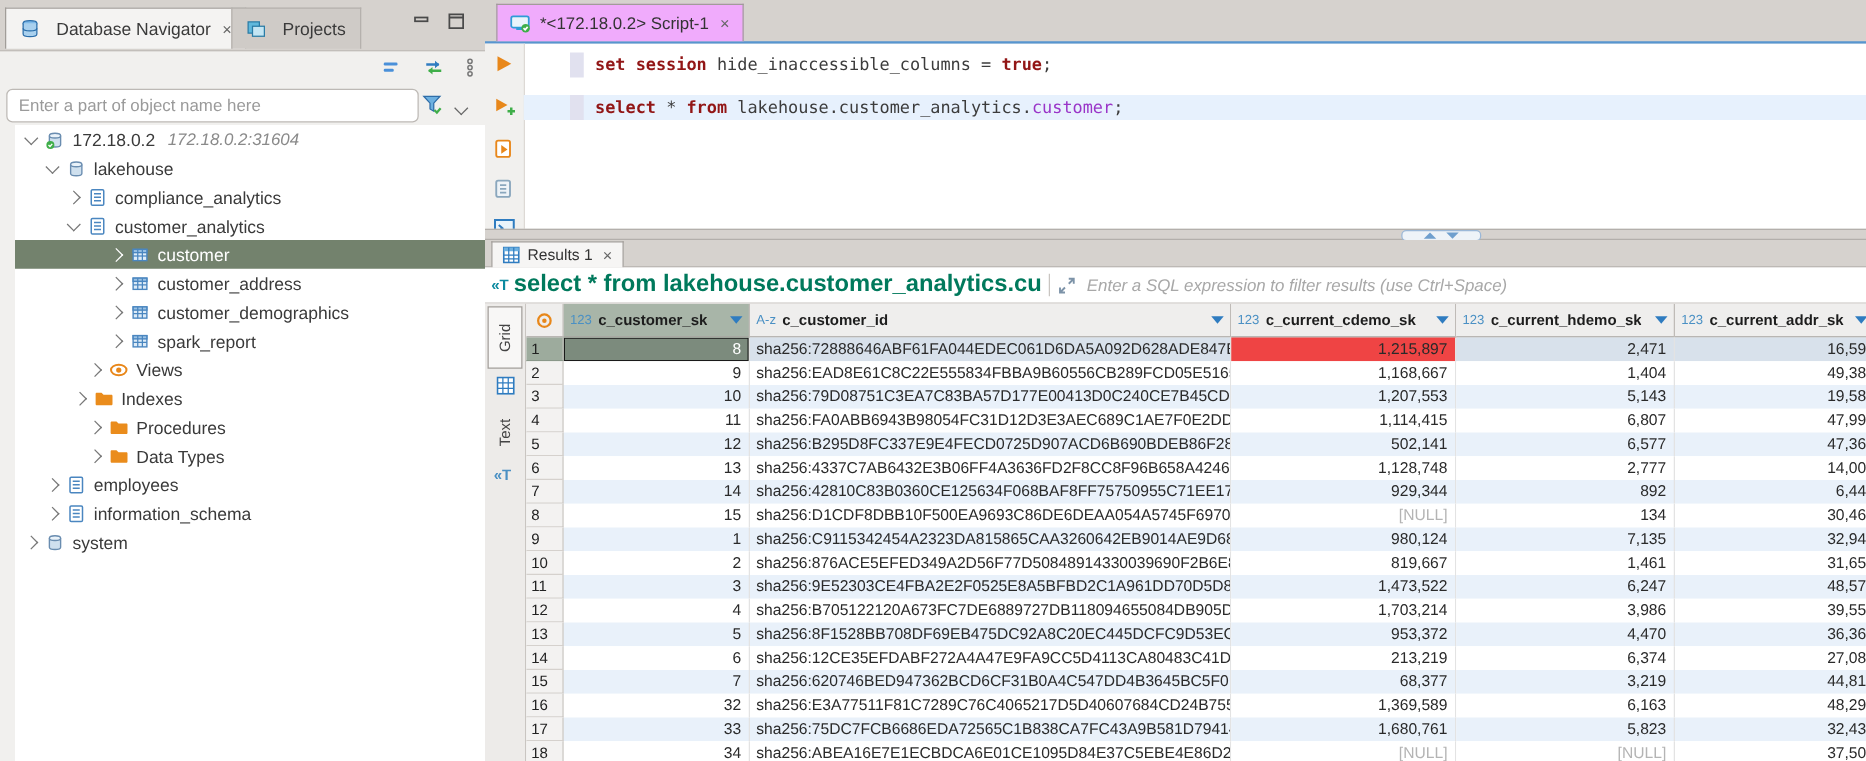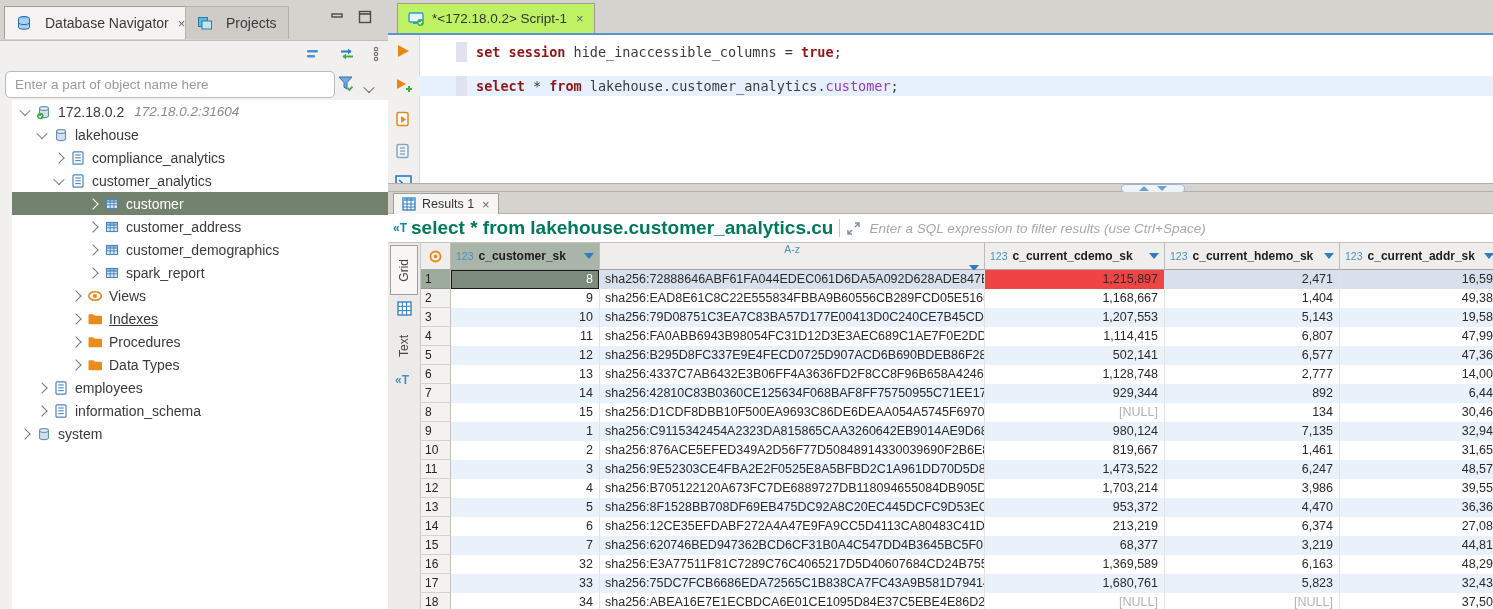--- a/index.html
+++ b/index.html
@@ -28,21 +28,21 @@
         margin:0 7px 0 3px;flex:none;}
   .chev.open{transform:rotate(45deg) translate(-1px,-1px);}
   .chev.closed{transform:rotate(-45deg);}
   .trow.sel .chev{border-color:#fff;}
   .ticon{width:17px;height:16px;margin-right:5px;flex:none;}
   .tdesc{font-style:italic;color:#8a8a8a;margin-left:10px;font-size:13.5px;}
 
   
   #right{position:absolute;left:388px;top:0;width:1105px;height:609px;background:#fff;}
   #ed-tabbar{position:absolute;left:0;top:0;width:100%;height:35px;background:#d6d2ce;border-bottom:2px solid #5795cf;box-sizing:border-box;}
-  #ed-tab{position:absolute;left:9px;top:3px;height:30px;background:#bef264;border:1px solid #a19d99;border-bottom:none;
+  #ed-tab{position:absolute;left:9px;top:3px;height:30px;background:#f0abfc;border:1px solid #a19d99;border-bottom:none;
         display:flex;align-items:center;gap:7px;padding:0 10px;font-size:13.5px;color:#333;box-sizing:border-box;}
   #ed-body{position:absolute;left:0;top:35px;width:100%;height:148px;background:#fff;}
   #ed-toolbar{position:absolute;left:0;top:0;width:31px;height:100%;background:#f1f0ee;border-right:1px solid #ddd9d5;}
   .edt-ic{position:absolute;left:7px;width:17px;height:17px;cursor:pointer;}
   #ed-text{position:absolute;left:31px;right:0;top:0;bottom:0;font-family:"DejaVu Sans Mono","Liberation Mono",monospace;
         font-size:13.5px;cursor:text;}
   .cur-line{position:absolute;left:0;right:0;height:20px;background:#e7f1fd;}
   .stmt-mark{position:absolute;width:11px;height:20px;background:#e1e1ef;}
   .sqlline{position:absolute;left:57px;height:20px;line-height:20px;white-space:pre;}
   .tk-kw{color:#921616;font-weight:bold;}
@@ -276,21 +276,21 @@
         <div class="trow" style="padding-left: 57px;">
           <span class="chev closed"></span>
           <span class="ticon">
             <svg width="16" height="16">
               <ellipse cx="8" cy="8" rx="6.2" ry="4.2" fill="#fff" stroke="#e8871a" stroke-width="1.6"></ellipse>
               <circle cx="8" cy="8" r="2.1" fill="#e8871a"></circle>
             </svg>
           </span>
           <span>Views</span>
         </div>
-        <div class="trow" style="padding-left: 57px; text-decoration: underline;">
+        <div class="trow" style="padding-left: 45px;">
           <span class="chev closed"></span>
           <span class="ticon">
             <svg width="16" height="16">
               <path d="M1.5 4.2c0-.6.4-1 1-1h3.7l1.6 1.6h6.2c.6 0 1 .4 1 1v6.4c0 .6-.4 1-1 1H2.5c-.6 0-1-.4-1-1z" fill="#ea8c1c"></path>
             </svg>
           </span>
           <span>Indexes</span>
         </div>
         <div class="trow" style="padding-left: 57px;">
           <span class="chev closed"></span>
@@ -470,21 +470,21 @@
               <svg width="13" height="13">
                 <circle cx="6.5" cy="6.5" r="5" fill="none" stroke="#e8871a" stroke-width="1.8"></circle>
                 <circle cx="6.5" cy="6.5" r="1.8" fill="#e8871a"></circle>
               </svg>
             </div>
             <div class="hcell selcol" style="width: 149px;">
               <span class="htype">123</span>
               <span class="hname">c_customer_sk</span>
               <span class="harrow"></span>
             </div>
-            <div class="hcell" style="width: 385px; flex-direction: column;">
+            <div class="hcell" style="width: 385px;">
               <span class="htype">A-z</span>
               <span class="hname">c_customer_id</span>
               <span class="harrow"></span>
             </div>
             <div class="hcell" style="width: 180px;">
               <span class="htype">123</span>
               <span class="hname">c_current_cdemo_sk</span>
               <span class="harrow"></span>
             </div>
             <div class="hcell" style="width: 175px;">

